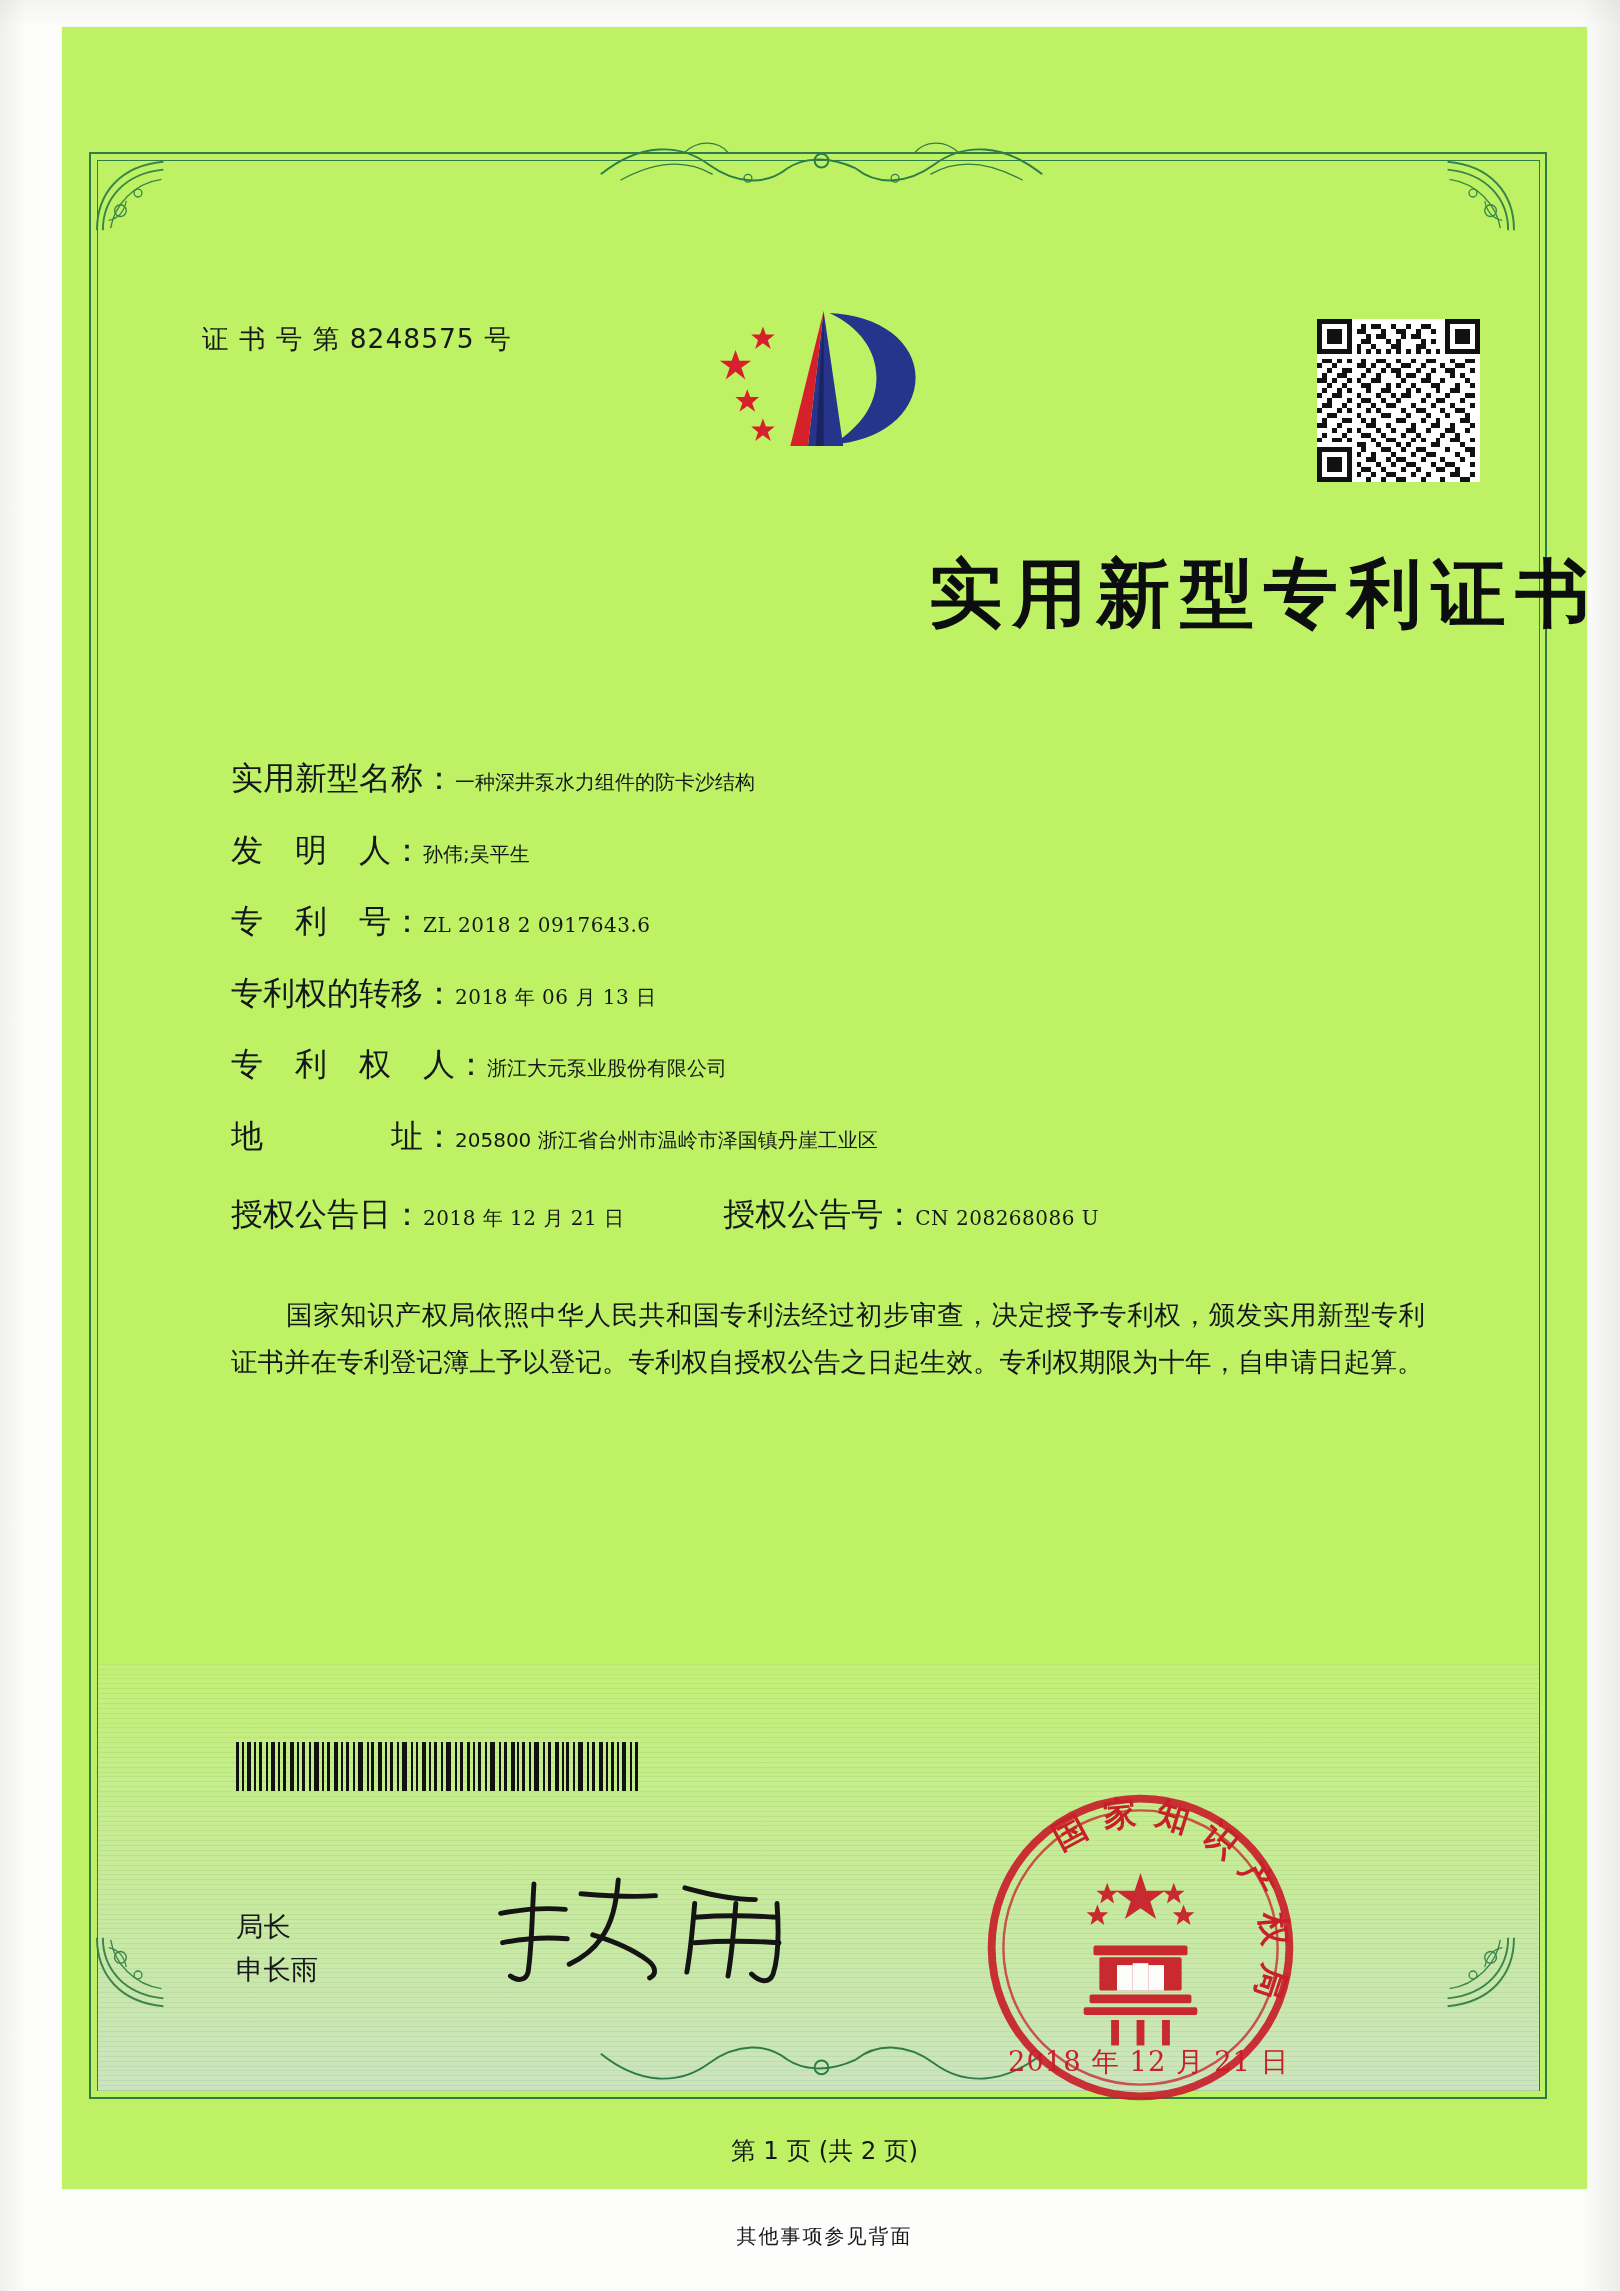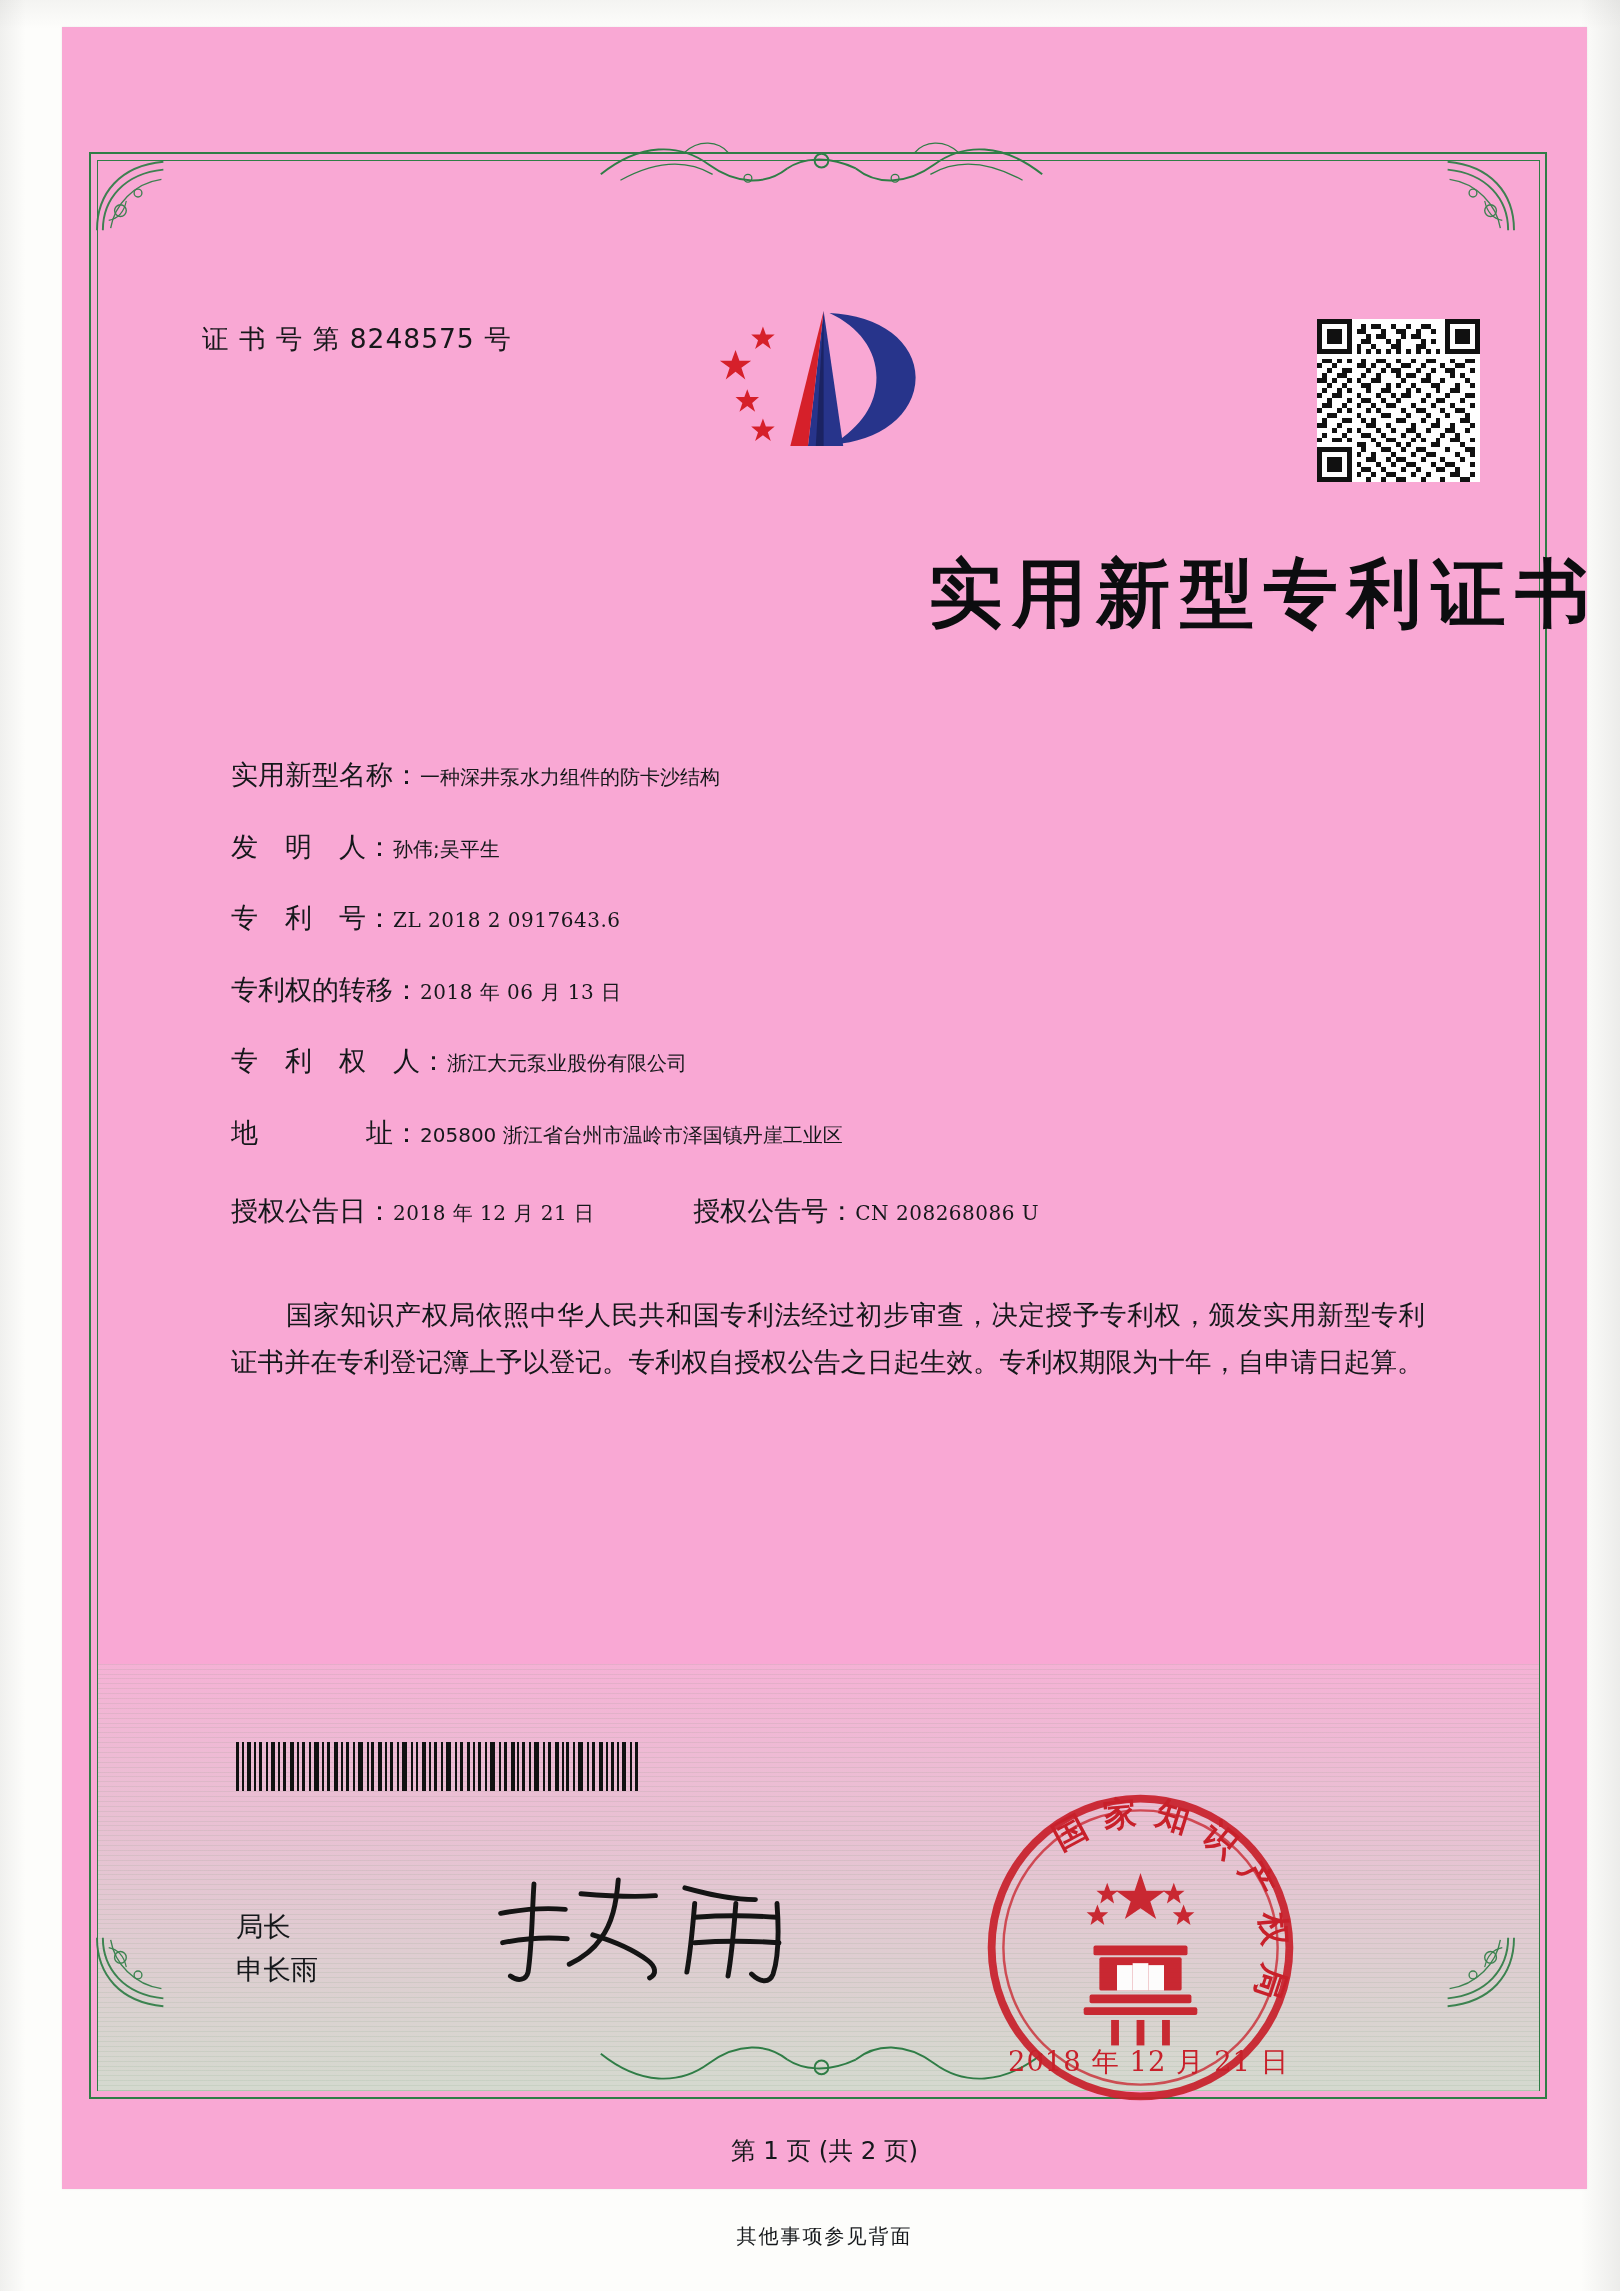--- a/index.html
+++ b/index.html
@@ -32,21 +32,21 @@
       linear-gradient(to left, rgba(120,120,120,0.13) 0px, rgba(255,255,255,0) 39px),
       linear-gradient(to bottom, rgba(120,120,120,0.07) 0px, rgba(255,255,255,0) 29px);
     pointer-events: none;
   }
 
   
   #sheet {
     position: absolute;
     left: 62px; top: 27.4px;
     width: 1525px; height: 2162px;
-    background: #f9a8d4;
+    background: #bef264;
     box-shadow: 0 0 2px rgba(0,0,0,0.08);
   }
 
   
   #border-outer {
     position: absolute;
     left: 27.4px; top: 125px;
     width: 1458px; height: 1947px;
     border: 2.9px solid #2f7d46;
     box-sizing: border-box;
@@ -135,21 +135,21 @@
   .field {
     position: absolute;
     left: 169px;
     width: 1255px;
     font-size: 27.4px;
     color: #15181b;
     white-space: nowrap;
   }
   .field .lbl {
     display: inline-block;
-    font-size: 27px;
+    font-size: 32px;
     letter-spacing: 0px;
   }
   .field .val {
     display: inline-block;
     font-size: 20px;
   }
   .mono-val {
     font-family: "DejaVu Serif", "Liberation Serif", serif;
     letter-spacing: 0.5px;
   }

